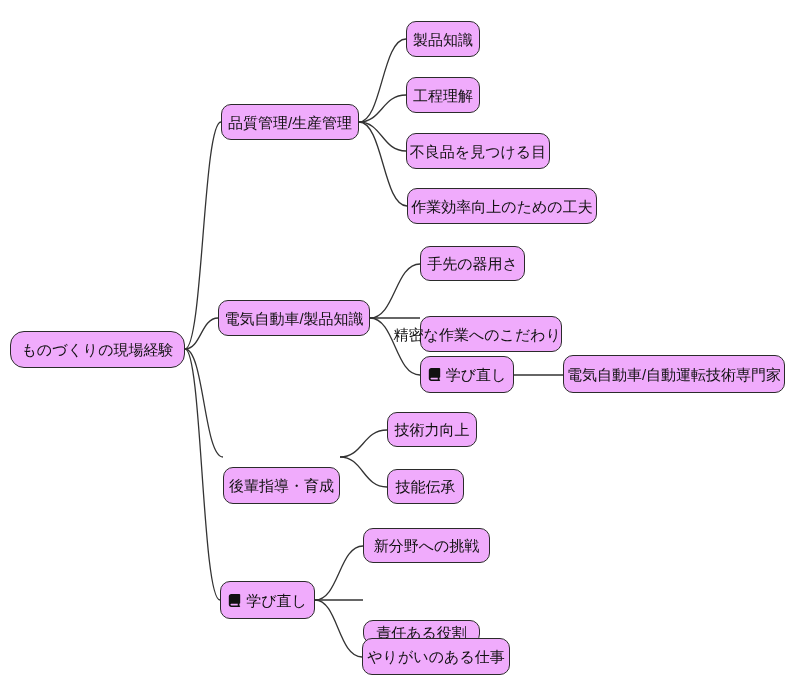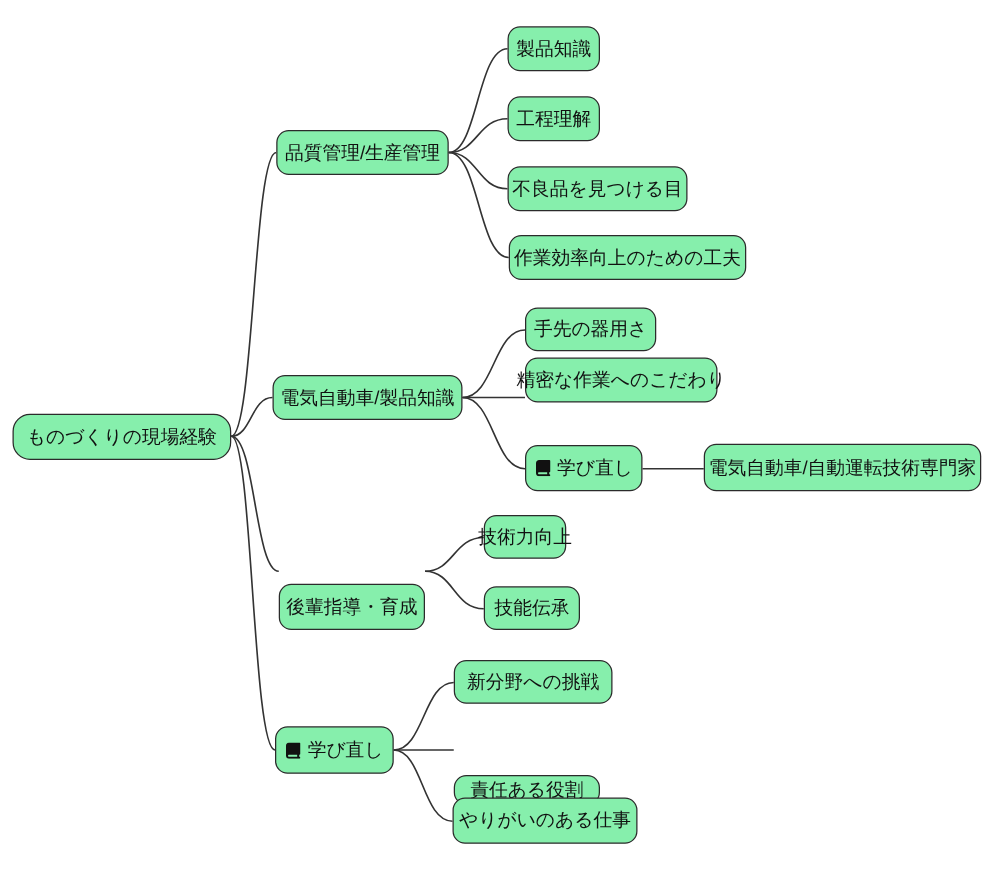--- a/index.html
+++ b/index.html
@@ -22,21 +22,21 @@
     height: 696px;
   }
   .edges path {
     fill: none;
     stroke: #333333;
     stroke-width: 1.3;
   }
   .node {
     position: absolute;
     box-sizing: border-box;
-    background: #86efac;
+    background: #f0abfc;
     border: 1.7px solid #2b2b2b;
     border-radius: 10px;
     display: flex;
     align-items: center;
     justify-content: center;
     gap: 5px;
     font-size: 15px;
     color: #111111;
     white-space: nowrap;
     line-height: 1;
@@ -97,39 +97,39 @@
   <div class="node" style="left:407px; top:188px; width:190px; height:36px;">
     <span>作業効率向上のための工夫</span>
   </div>
 
   <div class="node" style="left:218px; top:300px; width:152px; height:36px;">
     <span>電気自動車/製品知識</span>
   </div>
   <div class="node" style="left:420px; top:246px; width:105px; height:35px;">
     <span>手先の器用さ</span>
   </div>
-  <div class="node" style="left:420px; top:286px; width:154px; height:36px;">
+  <div class="node" style="left:420px; top:316px; width:142px; height:36px;justify-content:flex-end;">
     <span>精密な作業へのこだわり</span>
   </div>
   <div class="node" style="left:420px; top:356px; width:94px; height:37px;">
     <span class="icon">
       <svg width="13" height="13" viewBox="0 0 448 512">
           <path fill="#111111" d="M96 0C43 0 0 43 0 96V416c0 53 43 96 96 96H384h32c17.7 0 32-14.3 32-32s-14.3-32-32-32V384c17.7 0 32-14.3 32-32V32c0-17.7-14.3-32-32-32H384 96zm0 384H352v64H96c-17.7 0-32-14.3-32-32s14.3-32 32-32z"></path>
         </svg>
     </span>
     <span>学び直し</span>
   </div>
   <div class="node" style="left:563px; top:355px; width:222px; height:38px;">
     <span>電気自動車/自動運転技術専門家</span>
   </div>
 
   <div class="node" style="left:223px; top:438px; width:117px; height:37px;margin-top:29px;">
     <span>後輩指導・育成</span>
   </div>
-  <div class="node" style="left:387px; top:412px; width:66px; height:35px;align-items:center;">
+  <div class="node" style="left:387px; top:412px; width:90px; height:35px;align-items:center;">
     <span>技術力向上</span>
   </div>
   <div class="node" style="left:387px; top:469px; width:77px; height:35px;">
     <span>技能伝承</span>
   </div>
 
   <div class="node" style="left:220px; top:581px; width:95px; height:38px;">
     <span class="icon">
       <svg width="13" height="13" viewBox="0 0 448 512">
           <path fill="#111111" d="M96 0C43 0 0 43 0 96V416c0 53 43 96 96 96H384h32c17.7 0 32-14.3 32-32s-14.3-32-32-32V384c17.7 0 32-14.3 32-32V32c0-17.7-14.3-32-32-32H384 96zm0 384H352v64H96c-17.7 0-32-14.3-32-32s14.3-32 32-32z"></path>

